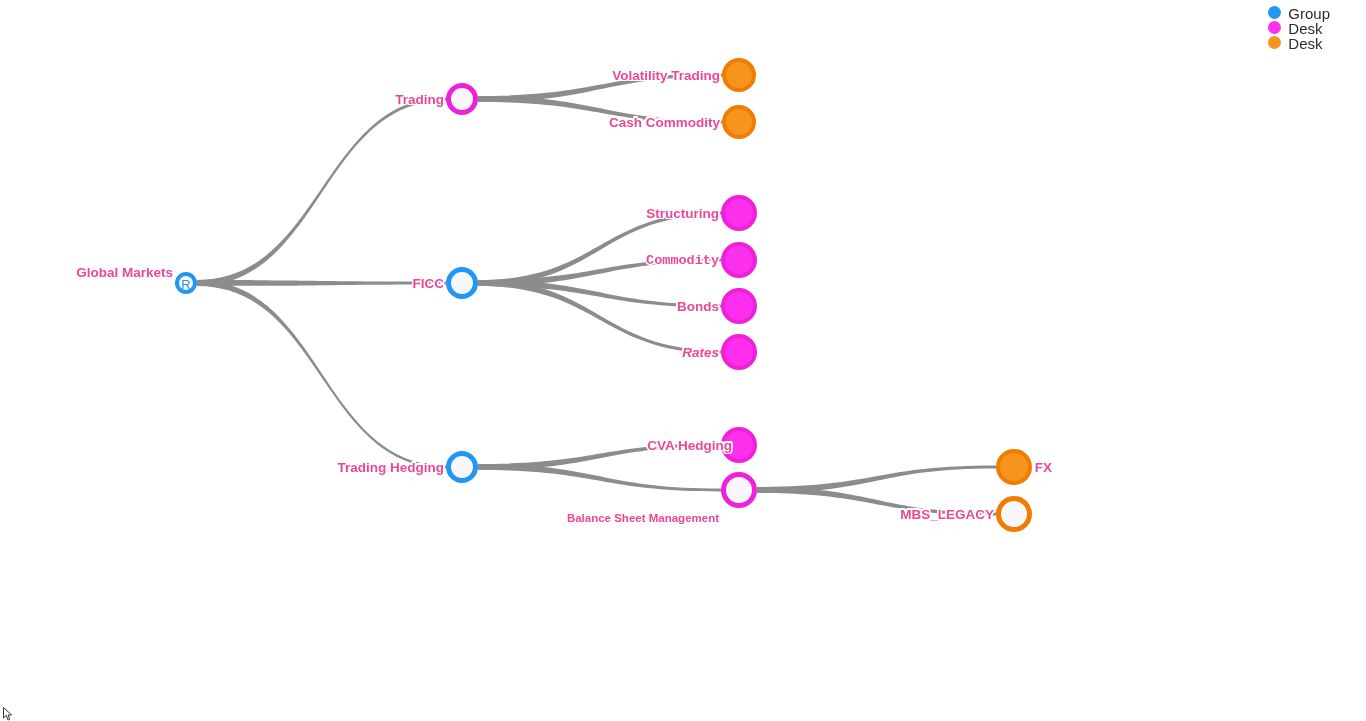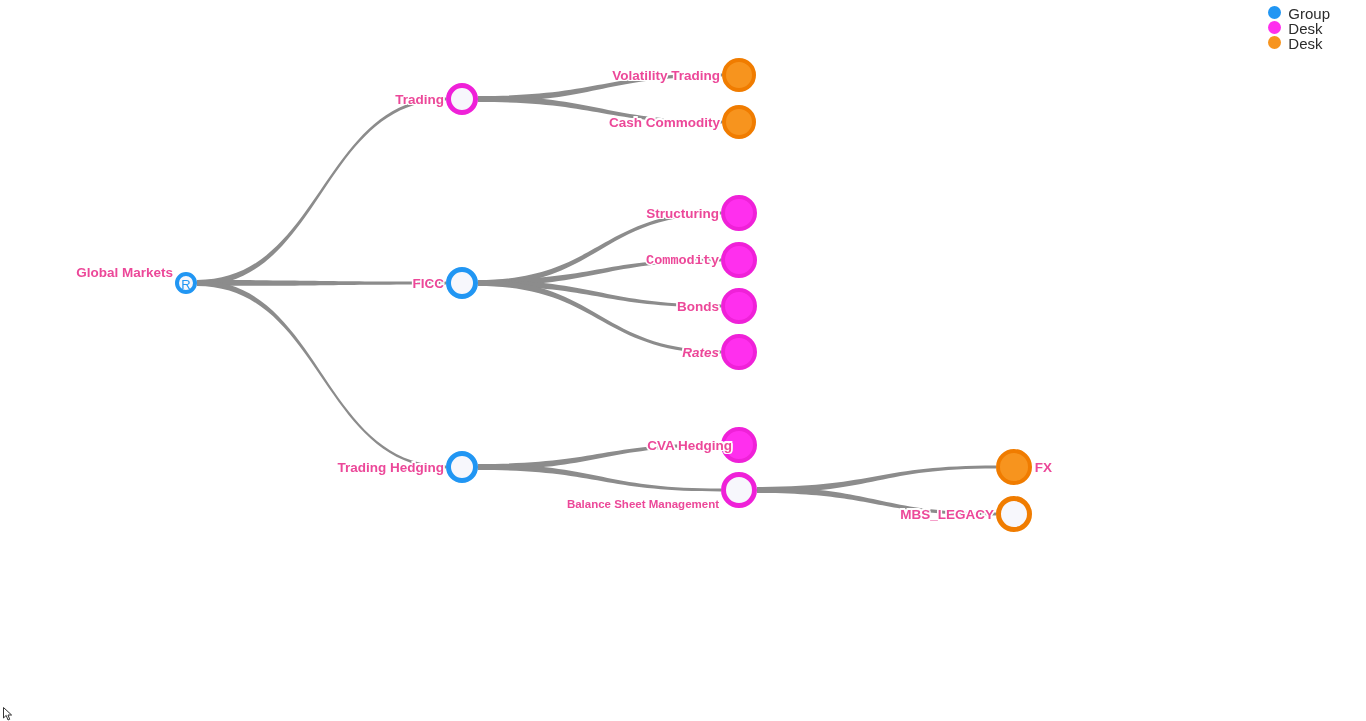--- a/index.html
+++ b/index.html
@@ -135,21 +135,21 @@
     <div class="node-label" style="left: 719px; top: 260px; font-family: Liberation Mono, monospace;">Commodity</div>
     <div class="node" style="left: 739px; top: 306px; width: 36px; height: 36px; border: 4px solid rgb(239, 33, 216); background: rgb(255, 47, 238);"></div>
     <div class="node-label" style="left: 719px; top: 306px; padding-left: 7px;">Bonds</div>
     <div class="node" style="left: 739px; top: 352px; width: 36px; height: 36px; border: 4px solid rgb(239, 33, 216); background: rgb(255, 47, 238);"></div>
     <div class="node-label" style="left: 719px; top: 352px; font-style: italic;">Rates</div>
     <div class="node" style="left: 462px; top: 467px; width: 32px; height: 32px; border: 5px solid rgb(33, 150, 243); background: rgb(247, 247, 252);"></div>
     <div class="node-label" style="left: 444px; top: 467px;">Trading Hedging</div>
     <div class="node" style="left: 739px; top: 445px; width: 36px; height: 36px; border: 4px solid rgb(239, 33, 216); background: rgb(255, 47, 238);"></div>
     <div class="node-label" style="left: 719px; top: 445px; margin-left: 13px;">CVA Hedging</div>
     <div class="node" style="left: 739px; top: 490px; width: 36px; height: 36px; border: 5px solid rgb(239, 33, 216); background: rgb(247, 247, 252);"></div>
-    <div class="node-label small" style="left: 719px; top: 504px; text-align: center;">Balance Sheet Management</div>
+    <div class="node-label small" style="left: 719px; top: 518px; text-align: center;">Balance Sheet Management</div>
     <div class="node" style="left: 1014px; top: 467px; width: 36px; height: 36px; border: 4px solid rgb(240, 124, 0); background: rgb(247, 148, 30);"></div>
     <div class="node-label" style="left: 1040px; top: 467px; margin-left: 12px;">FX</div>
     <div class="node" style="left: 1014px; top: 514px; width: 36px; height: 36px; border: 5px solid rgb(240, 124, 0); background: rgb(247, 247, 252);"></div>
     <div class="node-label" style="left: 994px; top: 514px;">MBS_LEGACY</div>
   </div>
 
 <div id="legend">
   <div class="legend-row">
     <span class="legend-swatch" style="background:#2196f3"></span>
     <span class="legend-label">Group</span>

